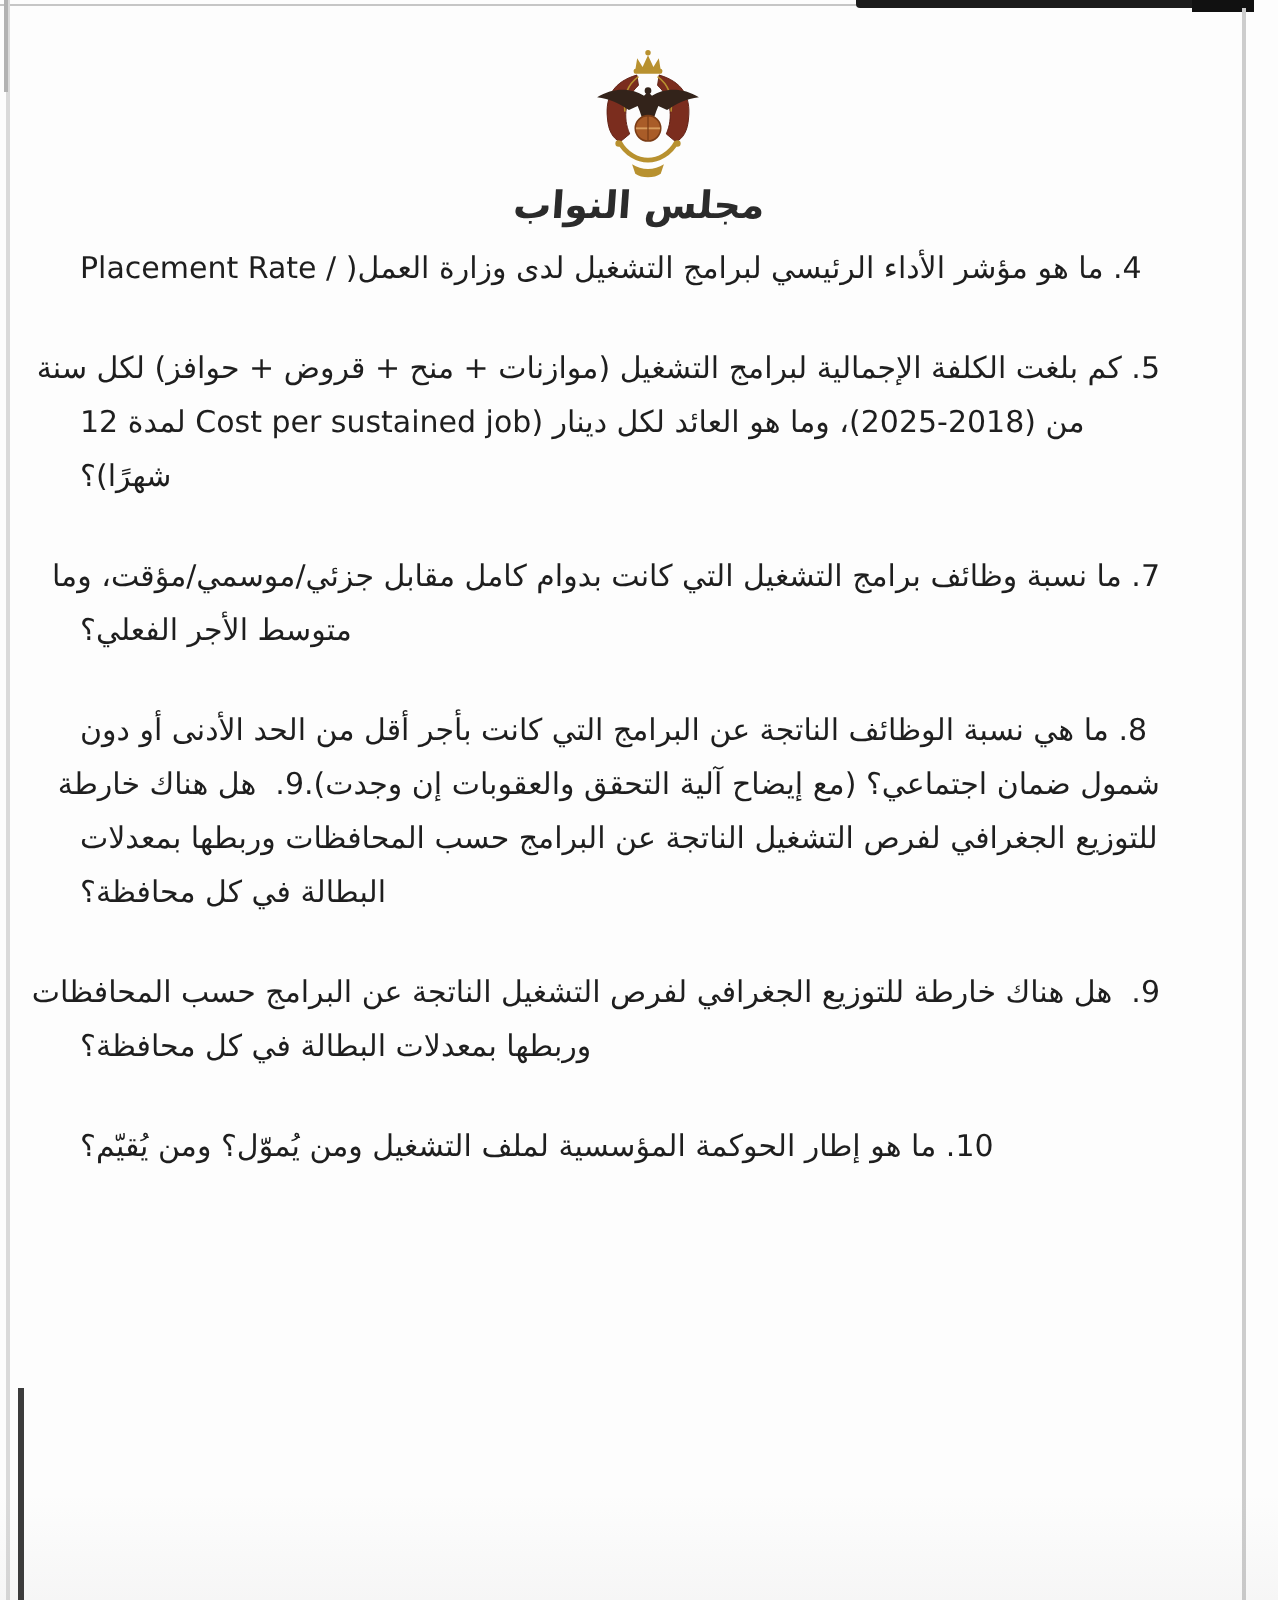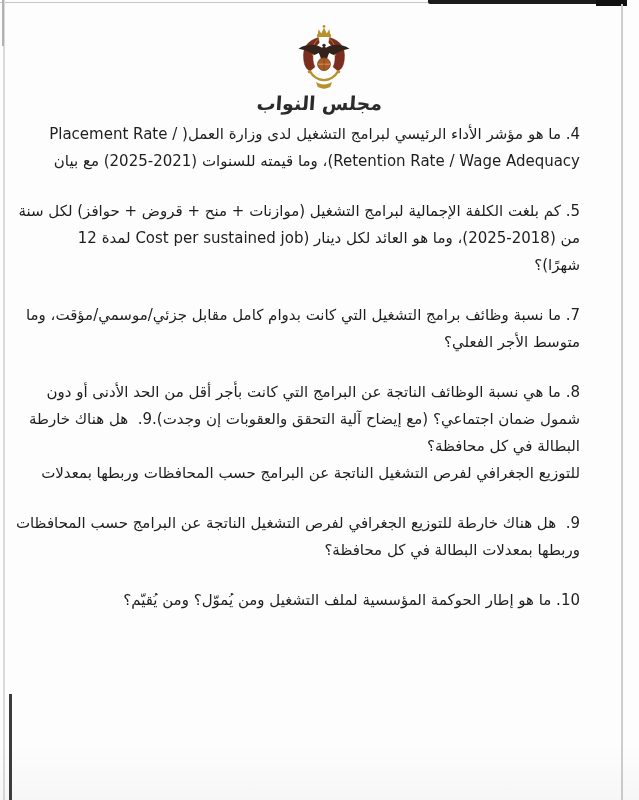--- a/index.html
+++ b/index.html
@@ -37,21 +37,21 @@
   
   .questions{
     position:absolute;
     top:121px;left:40px;right:59px;
   }
   .q{margin:0 0 23px 0;}
   .line{
     direction:rtl;
     unicode-bidi:plaintext; 
     unicode-bidi:normal;
-    text-align:right;
+    text-align:left;
     white-space:nowrap;
     font-size:15px;
     line-height:27px;
     color:#1e1e1e;
   }
 </style>
 </head>
 <body>
 
 <div class="page">
@@ -91,40 +91,39 @@
     <circle cx="21.5" cy="60" r="2" fill="#b8912f"></circle>
     <circle cx="58.5" cy="60" r="2" fill="#b8912f"></circle>
     <path d="M30 73 C36 77 44 77 50 73 L48 79 C44 82 36 82 32 79 Z" fill="#b8912f"></path>
   </svg>
   <div class="org-name">مجلس النواب</div>
 
   <main class="questions">
 
     <section class="q">
       <div class="line">4. ما هو مؤشر الأداء الرئيسي لبرامج التشغيل لدى وزارة العمل( / Placement Rate</div>
-      <div class="line">Retention Rate / Wage Adequacy)، وما قيمته للسنوات (2021-2025) مع بيان</div>
     </section>
 
     <section class="q">
       <div class="line">5. كم بلغت الكلفة الإجمالية لبرامج التشغيل (موازنات + منح + قروض + حوافز) لكل سنة</div>
       <div class="line">من (2018-2025)، وما هو العائد لكل دينار (Cost per sustained job لمدة 12</div>
       <div class="line">شهرًا)؟</div>
     </section>
 
 
     <section class="q">
       <div class="line">7. ما نسبة وظائف برامج التشغيل التي كانت بدوام كامل مقابل جزئي/موسمي/مؤقت، وما</div>
       <div class="line">متوسط الأجر الفعلي؟</div>
     </section>
 
     <section class="q">
       <div class="line">8. ما هي نسبة الوظائف الناتجة عن البرامج التي كانت بأجر أقل من الحد الأدنى أو دون</div>
       <div class="line">شمول ضمان اجتماعي؟ (مع إيضاح آلية التحقق والعقوبات إن وجدت).9.&nbsp; هل هناك خارطة</div>
+      <div class="line">للتوزيع الجغرافي لفرص التشغيل الناتجة عن البرامج حسب المحافظات وربطها بمعدلات</div>
       <div class="line">البطالة في كل محافظة؟</div>
-      <div class="line">للتوزيع الجغرافي لفرص التشغيل الناتجة عن البرامج حسب المحافظات وربطها بمعدلات</div>
     </section>
 
     <section class="q">
       <div class="line">9.&nbsp; هل هناك خارطة للتوزيع الجغرافي لفرص التشغيل الناتجة عن البرامج حسب المحافظات</div>
       <div class="line">وربطها بمعدلات البطالة في كل محافظة؟</div>
     </section>
 
     <section class="q">
       <div class="line">10. ما هو إطار الحوكمة المؤسسية لملف التشغيل ومن يُموّل؟ ومن يُقيّم؟</div>
     </section>

